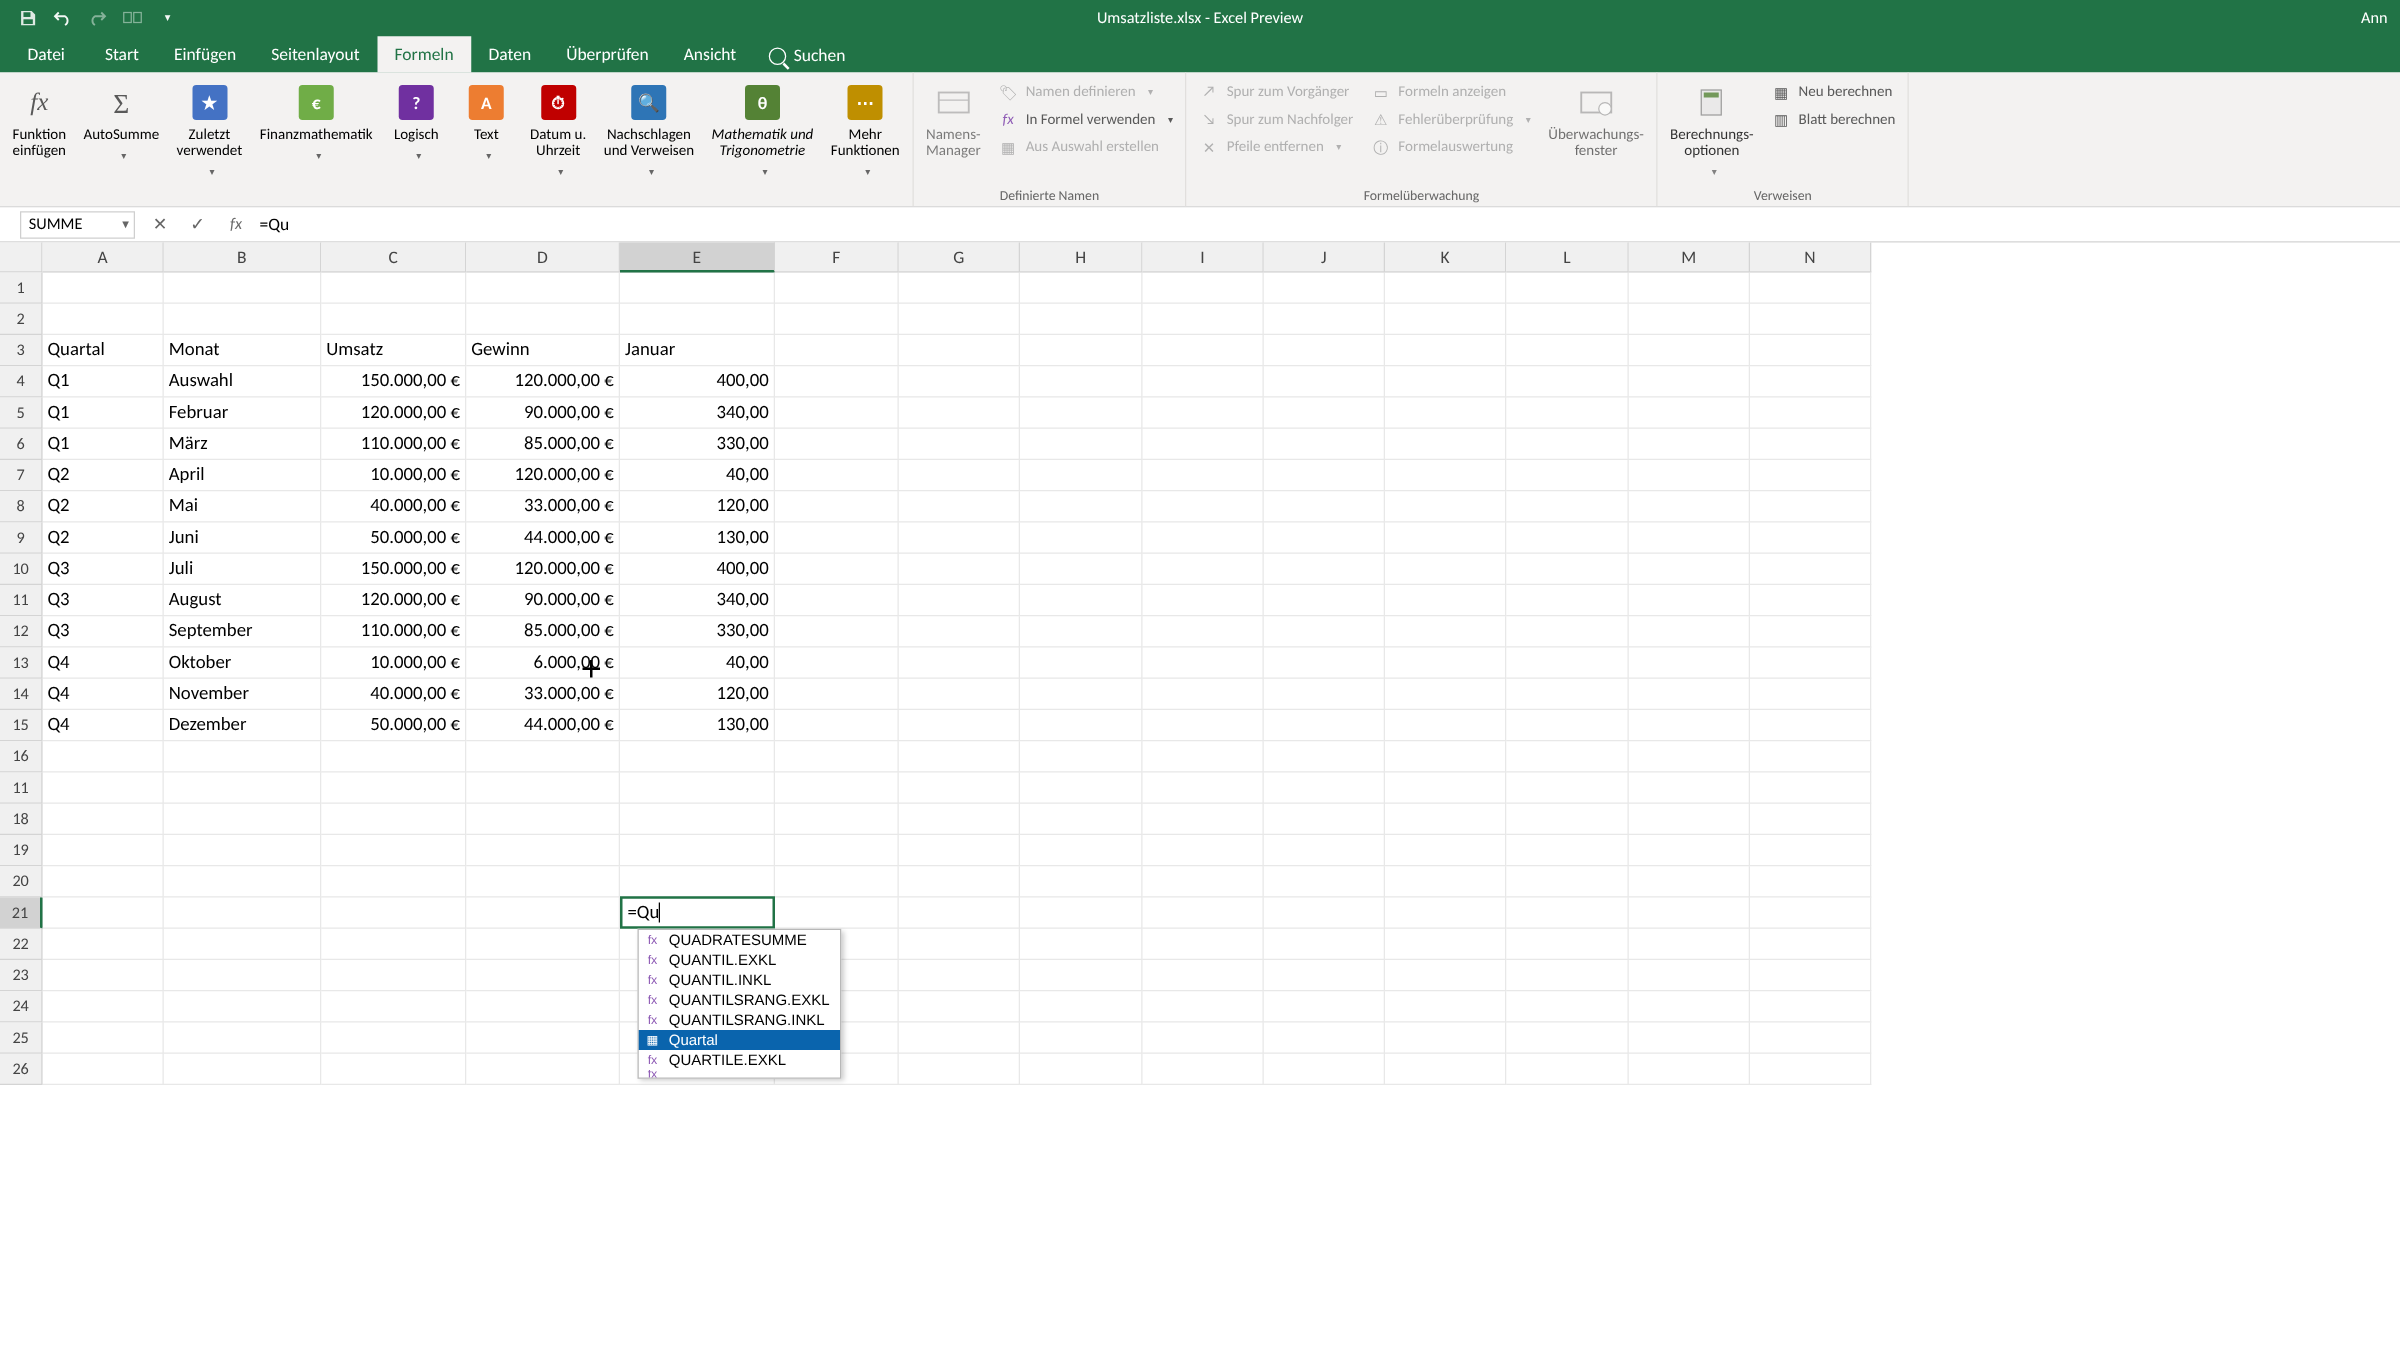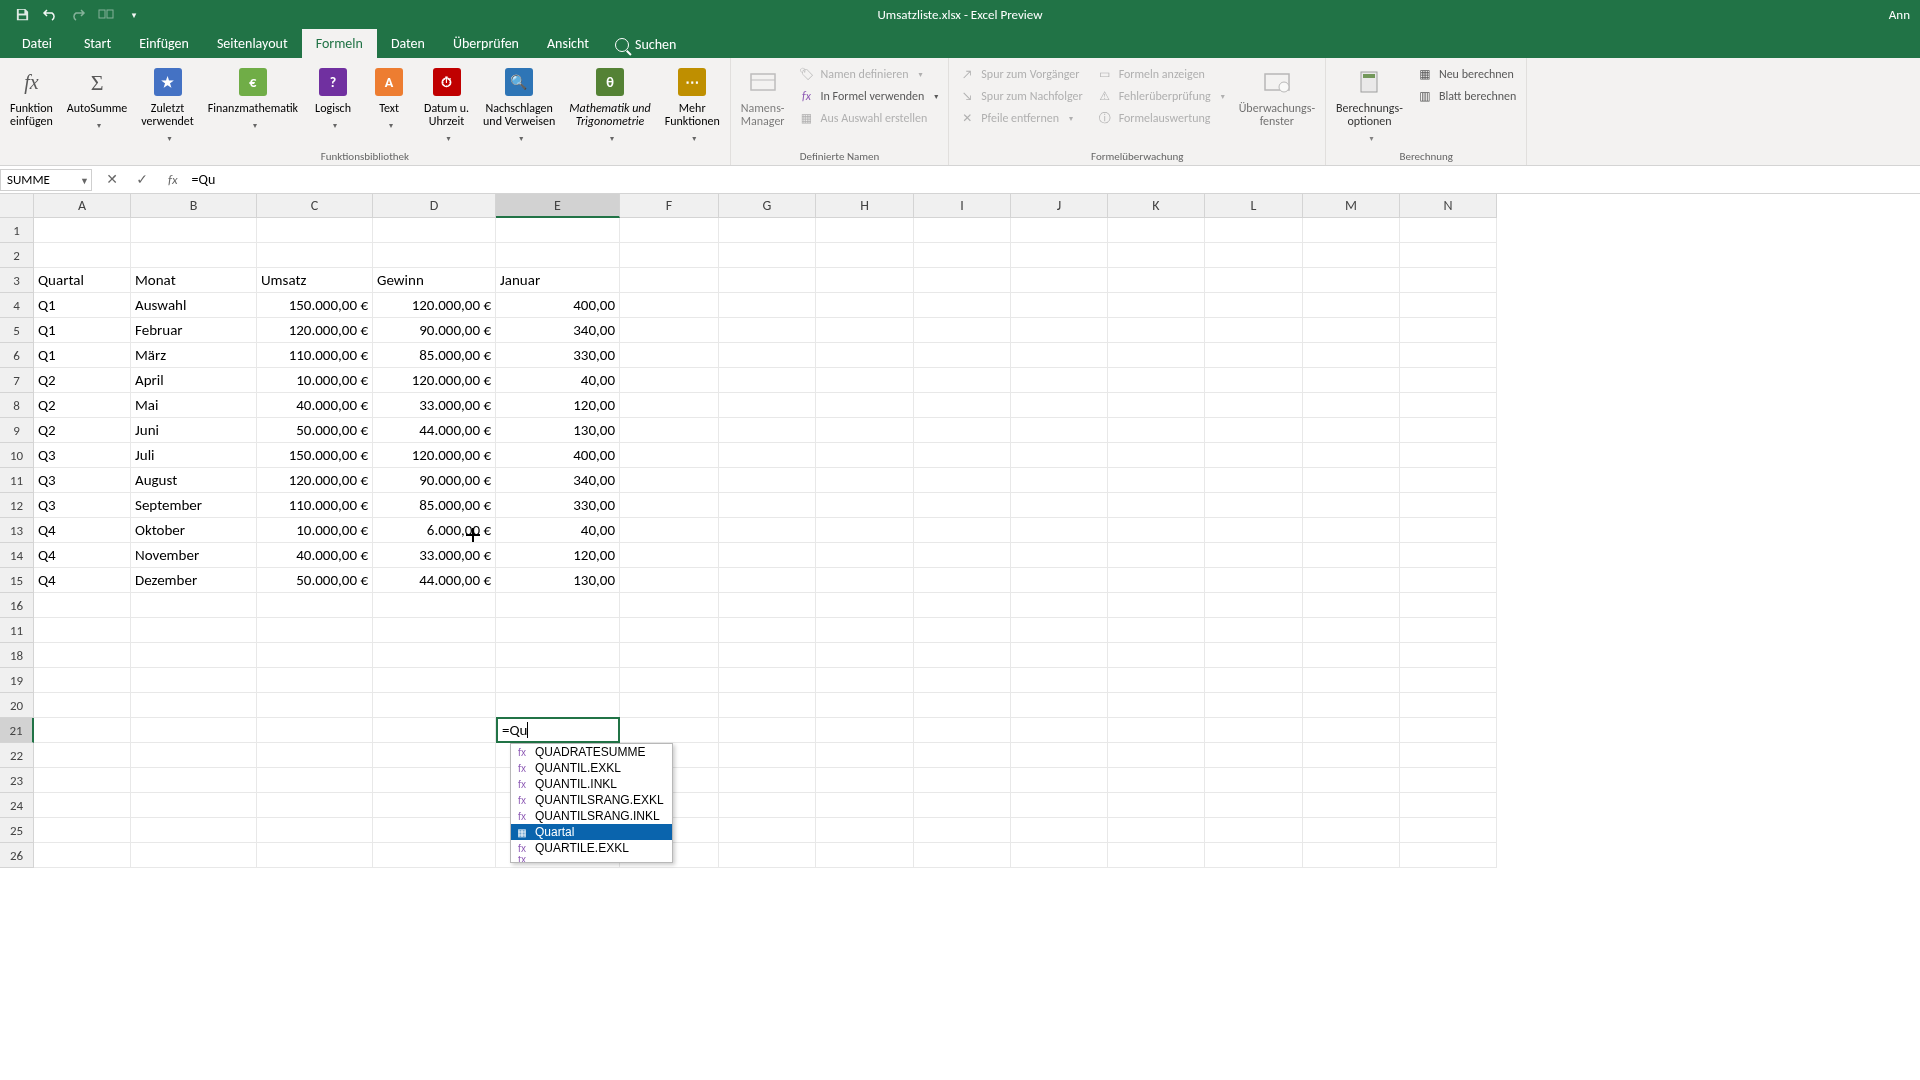--- a/index.html
+++ b/index.html
@@ -30,21 +30,21 @@
   .rbtn-lg { display: flex; flex-direction: column; align-items: center; justify-content: flex-start; width: auto; min-width: 50px; padding: 4px 4px 0; cursor: pointer; text-align: center; font-size: 12px; line-height: 13px; gap: 4px; }
   .rbtn-lg .ico { width: 32px; height: 32px; display:flex; align-items:center; justify-content:center; }
   .rbtn-sm { display: flex; align-items: center; font-size: 12px; padding: 2px 4px; gap: 6px; cursor: pointer; white-space: nowrap; color:#595959; }
   .rbtn-sm.disabled { color: #b0b0b0; }
   .rbtn-sm .ico-sm { width: 16px; height: 16px; display:flex; align-items:center; justify-content:center; }
   .rgroup-col { display: flex; flex-direction: column; gap: 2px; padding-top: 2px; }
   .dd::after { content: "▾"; font-size: 8px; color: #666; margin-left: 4px; }
   
   
   .formula-bar { height: 28px; border-bottom: 1px solid #d4d4d4; display: flex; align-items: center; background: #fff; }
-  .name-box { width: 92px; height: 22px; border: 1px solid #cfcfcf; margin-left: 0; display: flex; align-items: center; padding: 0 6px; font-size: 13px; position: relative; text-align: center; }
+  .name-box { width: 92px; height: 22px; border: 1px solid #cfcfcf; margin-left: 16px; display: flex; align-items: center; padding: 0 6px; font-size: 13px; position: relative; text-align: center; }
   .name-box .dd-arrow { position: absolute; right: 2px; top: 50%; transform: translateY(-50%); font-size: 9px; color: #666; }
   .fb-btns { display: flex; align-items: center; margin-left: 10px; gap: 10px; }
   .fb-btn { width: 20px; text-align: center; font-size: 14px; color: #666; cursor: pointer; }
   .fx-label { font-style: italic; font-size: 13px; color: #6b6b6b; margin-left: 6px; margin-right: 8px; }
   .formula-input { flex: 1; font-size: 14px; padding-left: 6px; border: none; outline: none; }
   
   
   .grid-wrap { position: relative; }
   .corner { position: absolute; left: 0; top: 0; width: 34px; height: 24px; background: #f0f0f0; border-right: 1px solid #d4d4d4; border-bottom: 1px solid #d4d4d4; }
   .col-headers { position: absolute; left: 34px; top: 0; height: 24px; display: flex; }
@@ -192,21 +192,20 @@
 Trigonometrie</span>
         </div>
       <div class="rbtn-lg dd">
           <span class="ico">
             <span class="i-sq" style="background:#bf8f00">⋯</span>
           </span>
           <span style="white-space:pre;">Mehr
 Funktionen</span>
         </div>
     </div>
-    <div class="rgroup-label">Funktionsbibliothek</div>
   </div>
 
   <div class="rgroup">
     <div class="rgroup-body">
       <div class="rbtn-lg" style="opacity:.5">
           <span class="ico">
             <svg width="30" height="28" viewBox="0 0 30 28">
               <rect x="3" y="6" width="24" height="16" fill="none" stroke="#888" stroke-width="1.5"></rect>
               <line x1="3" y1="12" x2="27" y2="12" stroke="#888"></line>
             </svg>
@@ -296,21 +295,21 @@
         <div class="rbtn-sm">
             <span class="ico-sm">▦</span>
             <span>Neu berechnen</span>
           </div>
         <div class="rbtn-sm">
             <span class="ico-sm">▥</span>
             <span>Blatt berechnen</span>
           </div>
       </div>
     </div>
-    <div class="rgroup-label">Berechnung</div>
+    <div class="rgroup-label">Verweisen</div>
   </div>
 </div>
 
 <div class="formula-bar">
   <div class="name-box">
       <span>SUMME</span>
       <span class="dd-arrow">▼</span>
     </div>
   <div class="fb-btns">
     <span class="fb-btn">✕</span>

